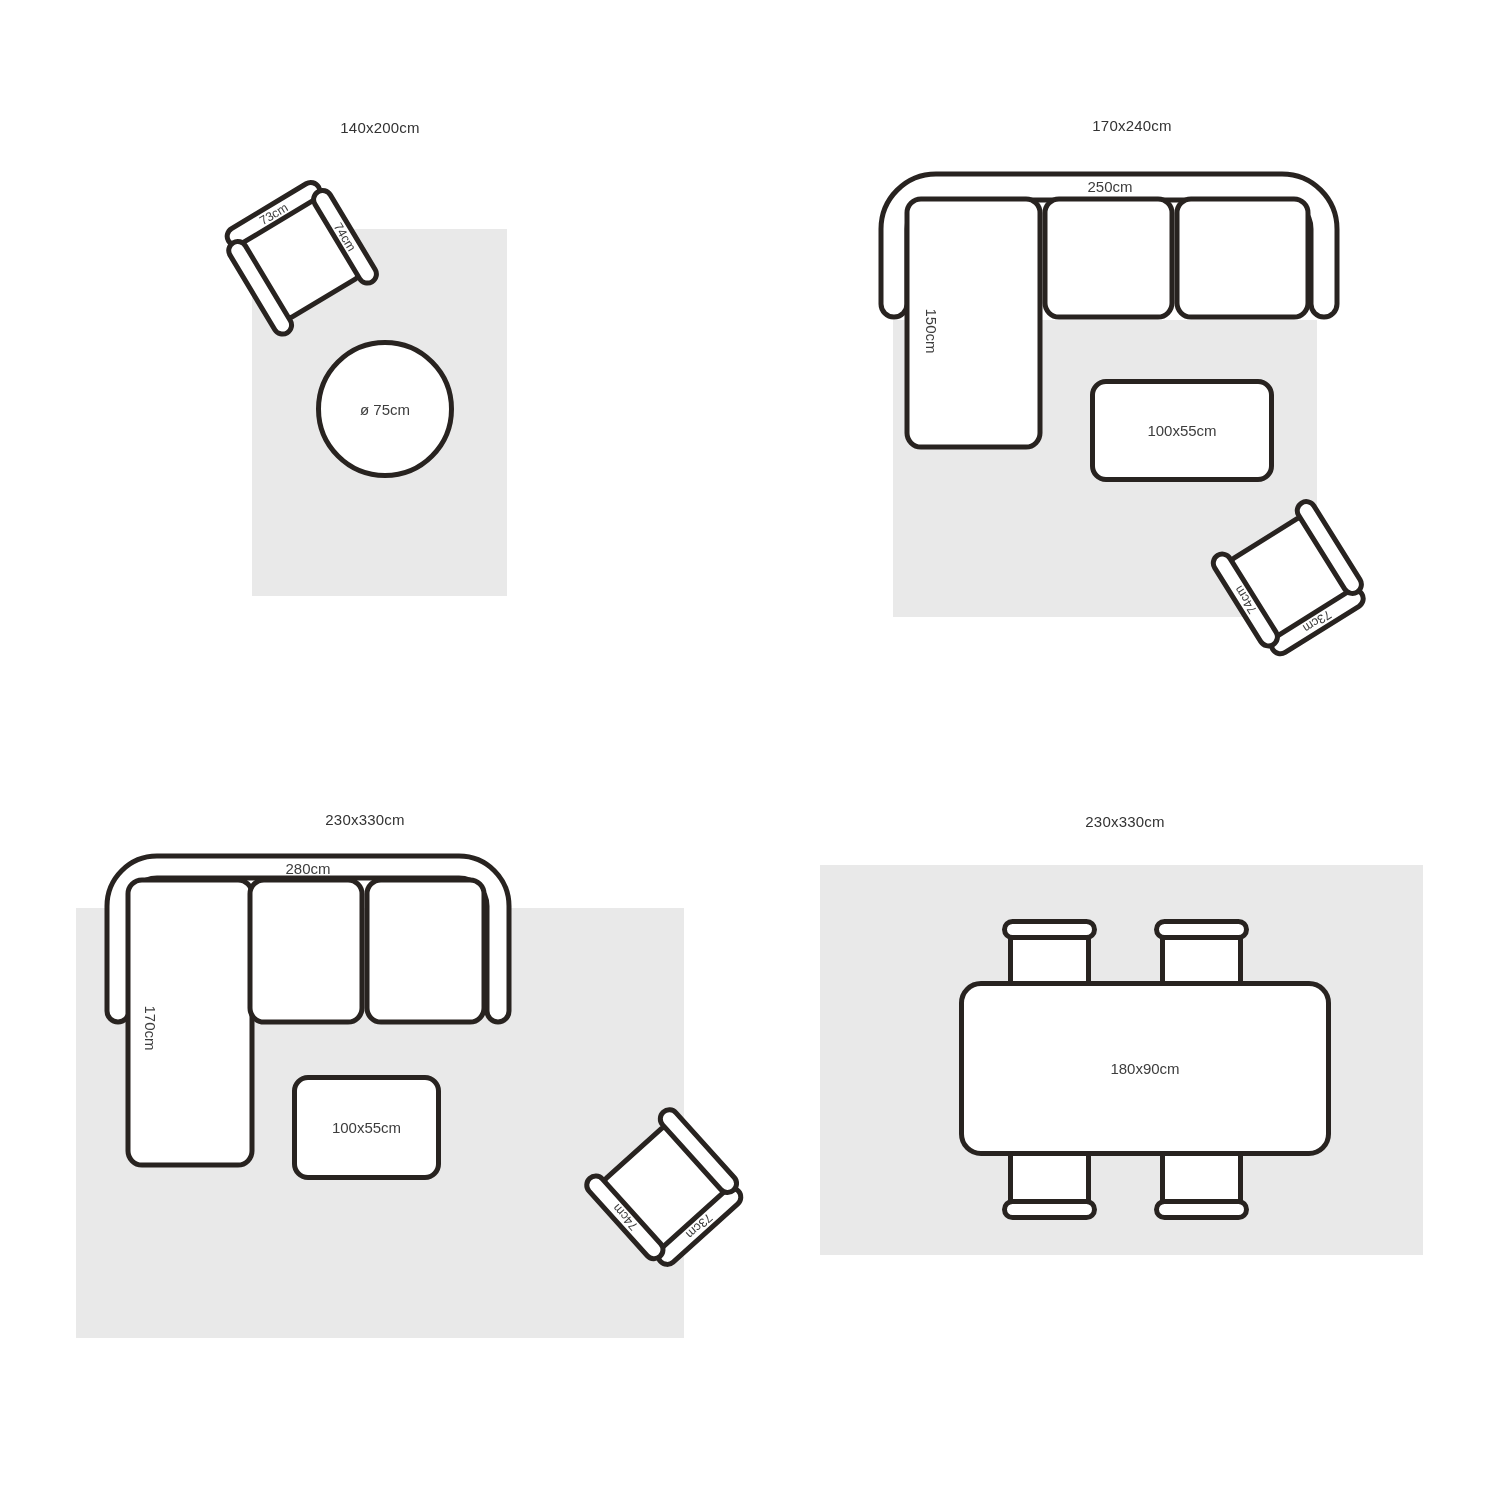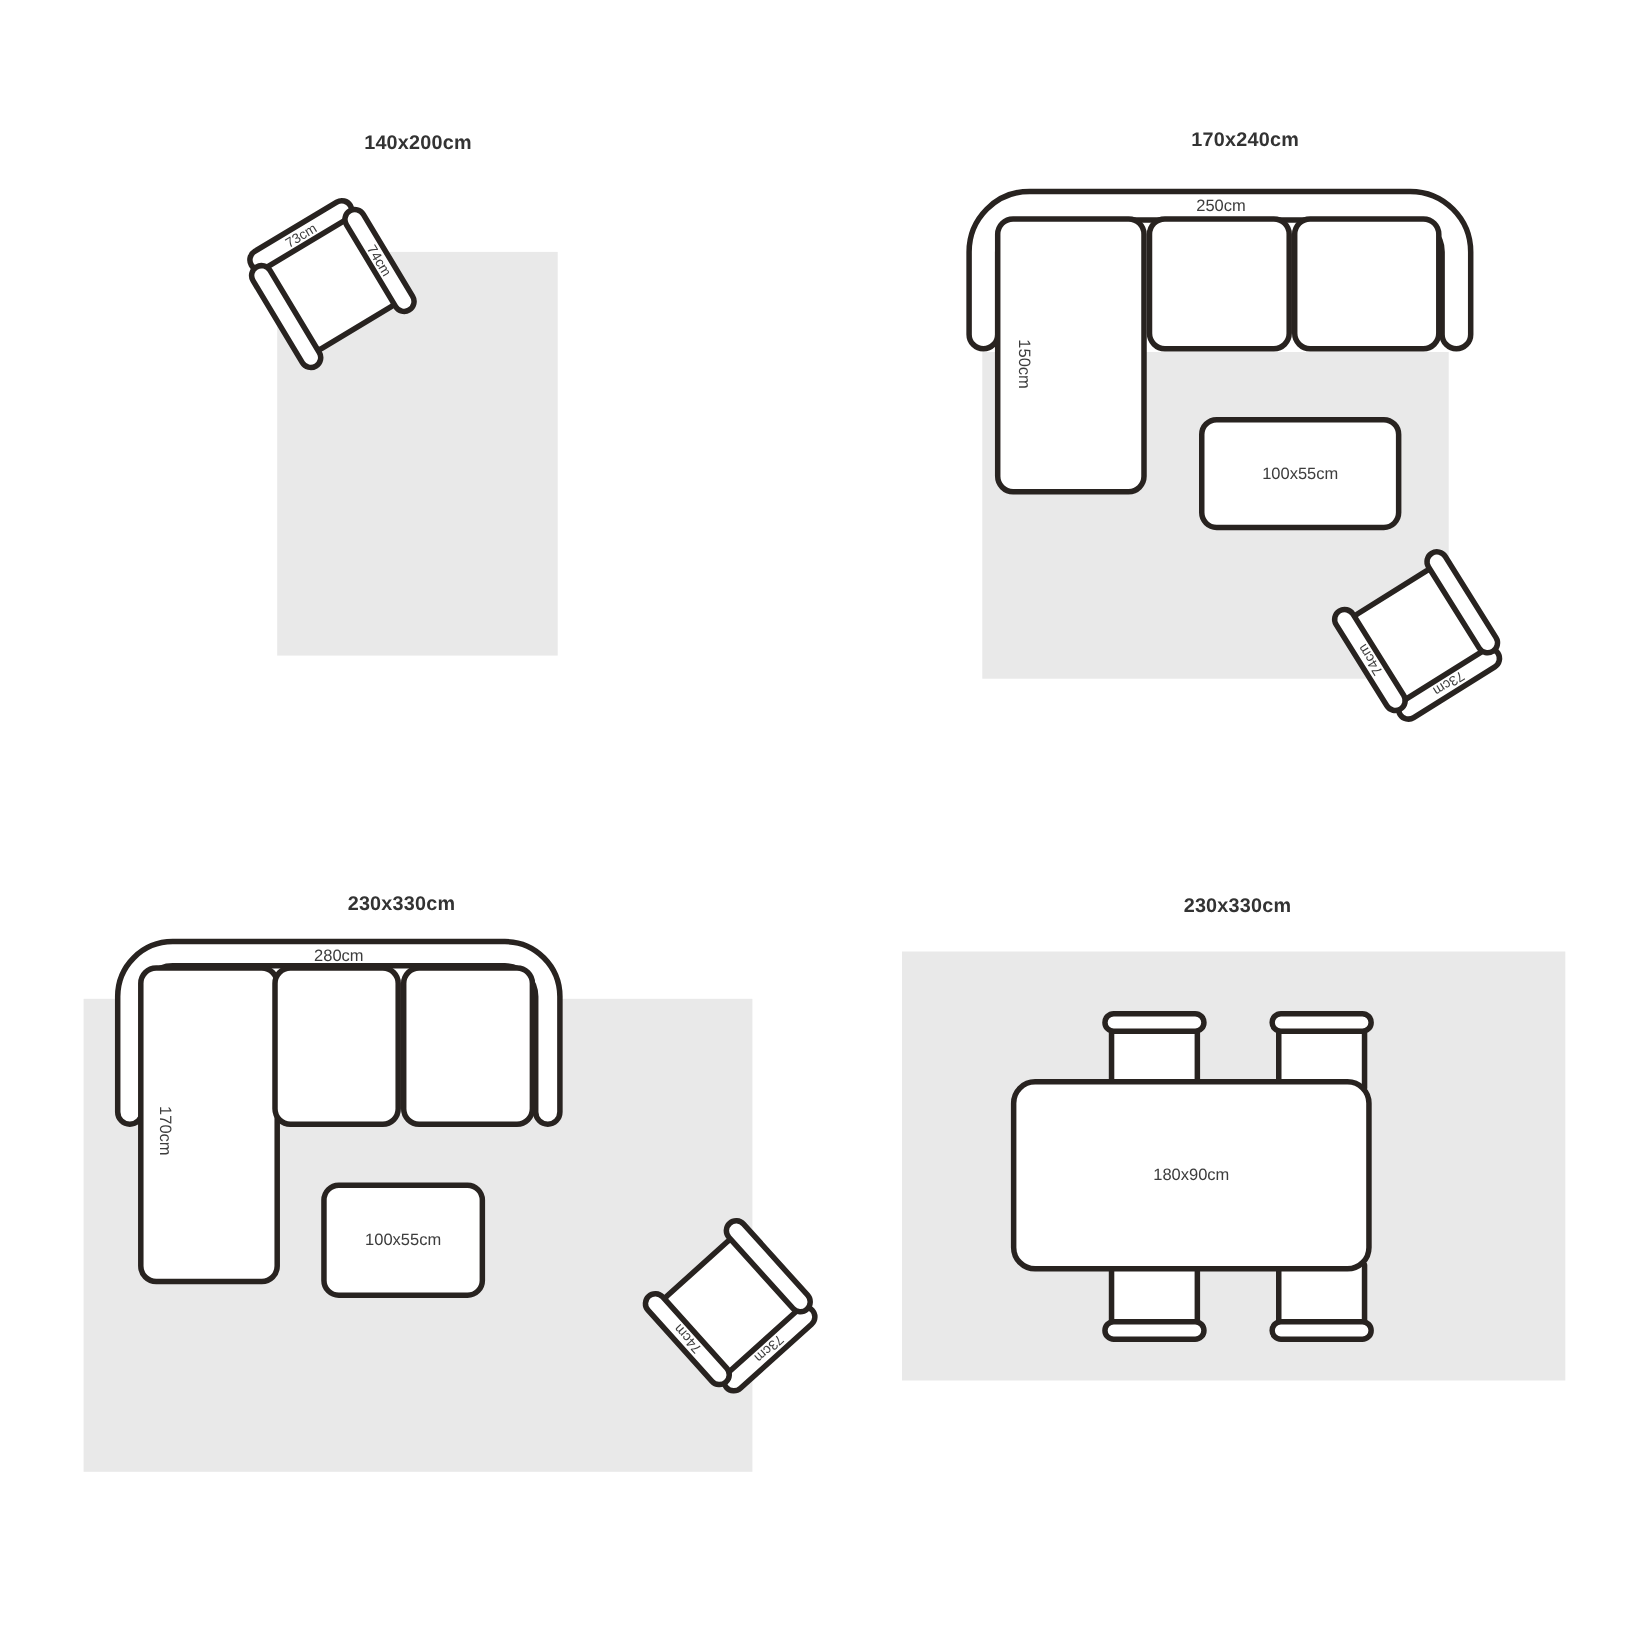--- a/index.html
+++ b/index.html
@@ -4,21 +4,21 @@
 <style>
   html,body { margin:0; padding:0; background:#ffffff; }
   #canvas {
     position:relative; width:1500px; height:1500px;
     background:#ffffff; overflow:hidden;
     font-family:"Liberation Sans", sans-serif;
   }
   .title {
     position:absolute; width:320px; text-align:center;
     transform:translateX(-50%);
-    font-size:18px; font-weight:700; color:#333333; letter-spacing:0.2px;
+    font-size:15px; font-weight:400; color:#333333; letter-spacing:0.2px;
   }
   .rug { position:absolute; background:#e9e9e9; }
   .outline {
     position:absolute; box-sizing:border-box;
     background:#ffffff; border:5px solid #282320;
   }
   .lbl {
     display:flex; align-items:center; justify-content:center;
     font-size:15px; color:#3d3d3d;
   }
@@ -49,20 +49,23 @@
 </style>
 </head>
 <body>
 
 <div id="canvas">
 
   <div class="title" style="left:380px; top:119px;">140x200cm</div>
 
   <div class="rug" style="left:252px; top:229px; width:255px; height:367px;"></div>
 
+  <div class="outline lbl" style="left:316px; top:340px; width:138px; height:138px; border-radius:50%;">
+    <span>ø 75cm</span>
+  </div>
 
   <div class="armchair" style="left:239px; top:195px; transform:rotate(-31deg);">
     <div class="outline seat"></div>
     <div class="outline back"></div>
     <div class="outline arm-l"></div>
     <div class="outline arm-r"></div>
     <div class="back-lbl lbl">73cm</div>
     <div class="side-lbl lbl">74cm</div>
   </div>
 
@@ -137,17 +140,17 @@
 
   <div class="dchair flip" style="left:1002px; top:1146px;">
     <div class="outline dseat"></div>
     <div class="outline dback"></div>
   </div>
   <div class="dchair flip" style="left:1154px; top:1146px;">
     <div class="outline dseat"></div>
     <div class="outline dback"></div>
   </div>
 
-  <div class="outline lbl" style="left:919px; top:981px; width:328px; height:175px; border-radius:22px;">
+  <div class="outline lbl" style="left:959px; top:981px; width:372px; height:175px; border-radius:22px;">
     <span>180x90cm</span>
   </div>
 
 </div>
 
 </body></html>

